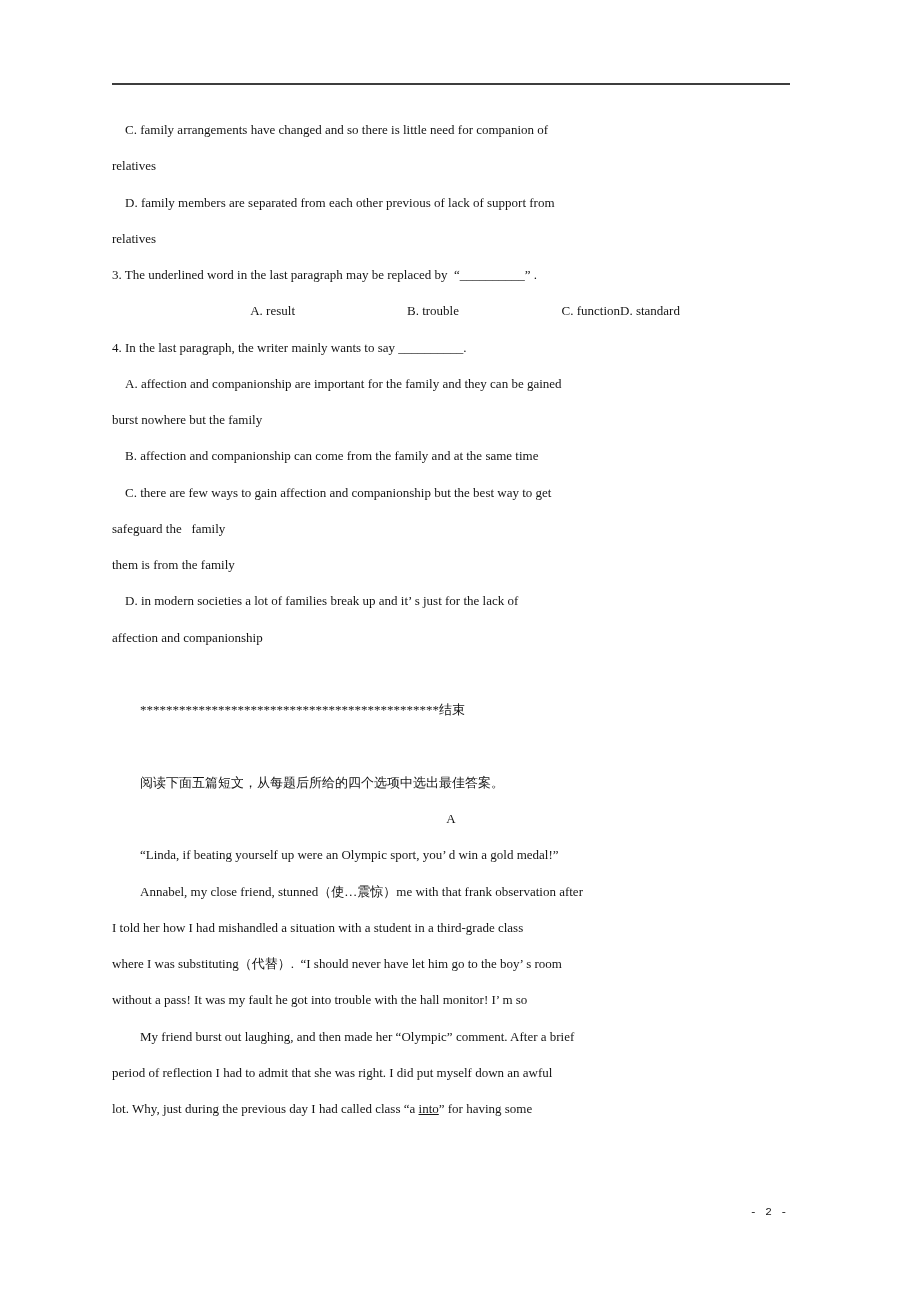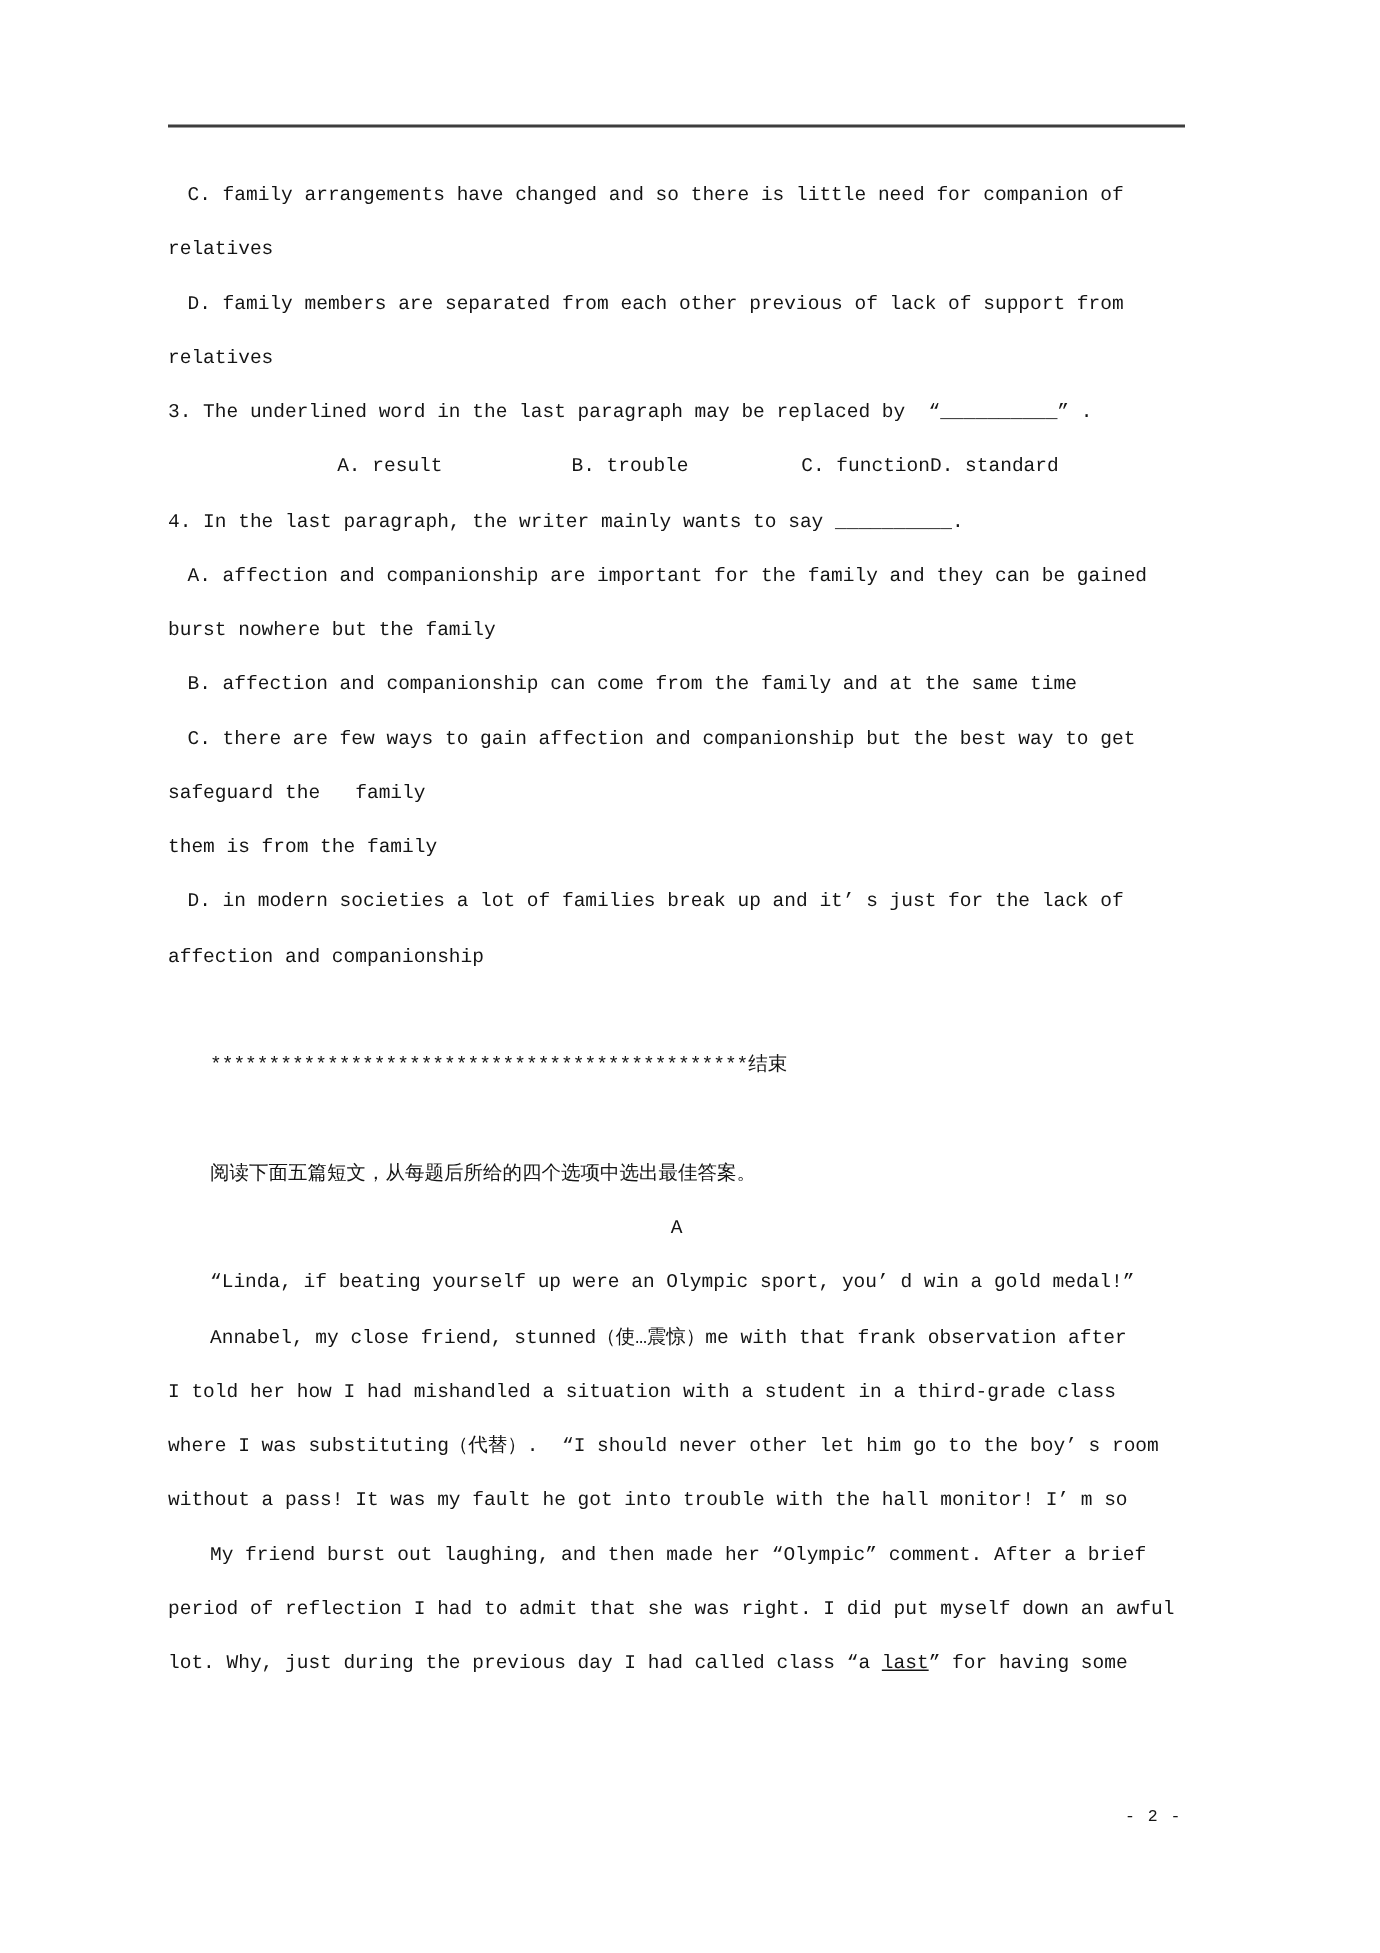--- a/index.html
+++ b/index.html
@@ -25,21 +25,21 @@
     left: 112px;
     top: 112px;
     width: 690px;
   }
   .ln {
     height: 36.27px;
     line-height: 36.27px;
     font-size: 13px;
     white-space: pre;
   }
-  .ln span { white-space: pre; }
+  .ln span { white-space: pre; font-family: Liberation Serif, serif; }
   .pl13 { padding-left: 13px; }
   .pl22 { padding-left: 22px; }
   .pl28 { padding-left: 28px; }
   .center { text-align: center; padding-right: 12px; }
   .u { text-decoration: underline; }
   .b { font-weight: bold; }
   .wspan { display: inline-block; text-align: right; }
   .footer {
     position: absolute;
     top: 1206px;
@@ -71,20 +71,20 @@
     <div class="ln pl13"><span>D. in modern societies a lot of families break up and it’ s just for the lack of</span></div>
     <div class="ln"><span>affection and companionship</span></div>
     <div class="ln"></div>
     <div class="ln pl28"><span>**********************************************结束</span></div>
     <div class="ln"></div>
     <div class="ln pl28"><span>阅读下面五篇短文，从每题后所给的四个选项中选出最佳答案。</span></div>
     <div class="ln center"><span>A</span></div>
     <div class="ln pl28"><span>“Linda, if beating yourself up were an Olympic sport, you’ d win a gold medal!”</span></div>
     <div class="ln pl28"><span>Annabel, my close friend, stunned（使…震惊）me with that frank observation after</span></div>
     <div class="ln"><span>I told her how I had mishandled a situation with a student in a third-grade class</span></div>
-    <div class="ln"><span>where I was substituting（代替）.  “I should never other let him go to the boy’ s room</span></div>
+    <div class="ln"><span>where I was substituting（代替）.  “I should never have let him go to the boy’ s room</span></div>
     <div class="ln"><span>without a pass! It was my fault he got into trouble with the hall monitor! I’ m so</span></div>
     <div class="ln pl28"><span>My friend burst out laughing, and then made her “Olympic” comment. After a brief</span></div>
     <div class="ln"><span>period of reflection I had to admit that she was right. I did put myself down an awful</span></div>
-    <div class="ln"><span>lot. Why, just during the previous day I had called class “a </span><span class="u">last</span><span>” for having some</span></div>
+    <div class="ln"><span>lot. Why, just during the previous day I had called class “a </span><span class="u">into</span><span>” for having some</span></div>
   </div>
 
 <div class="footer">- 2 -</div>
 
 </body></html>

